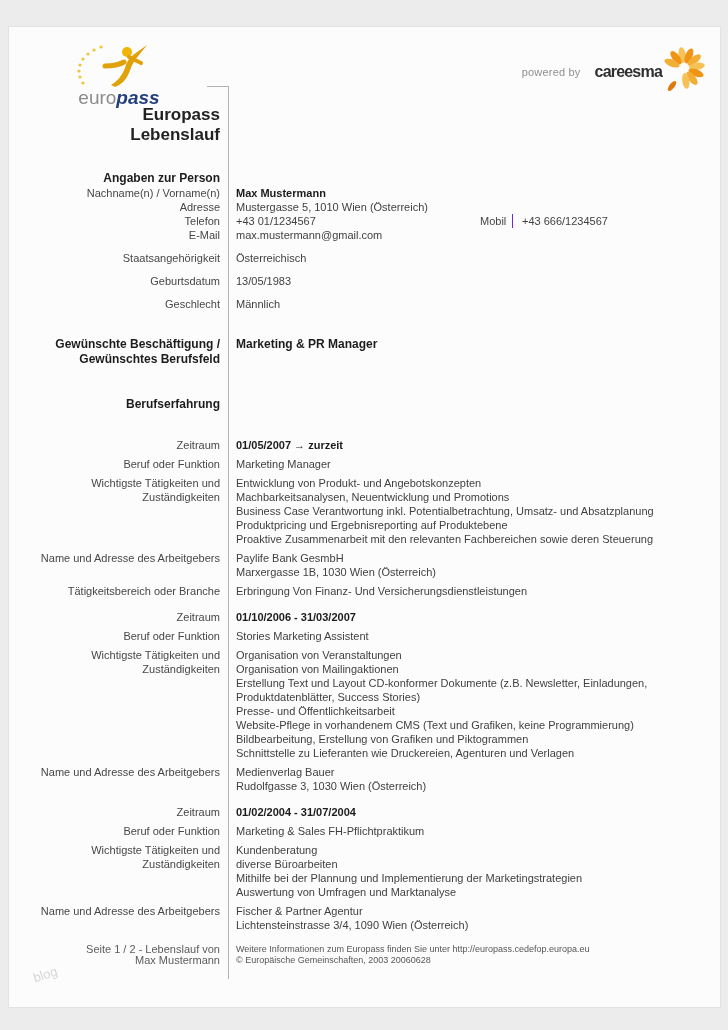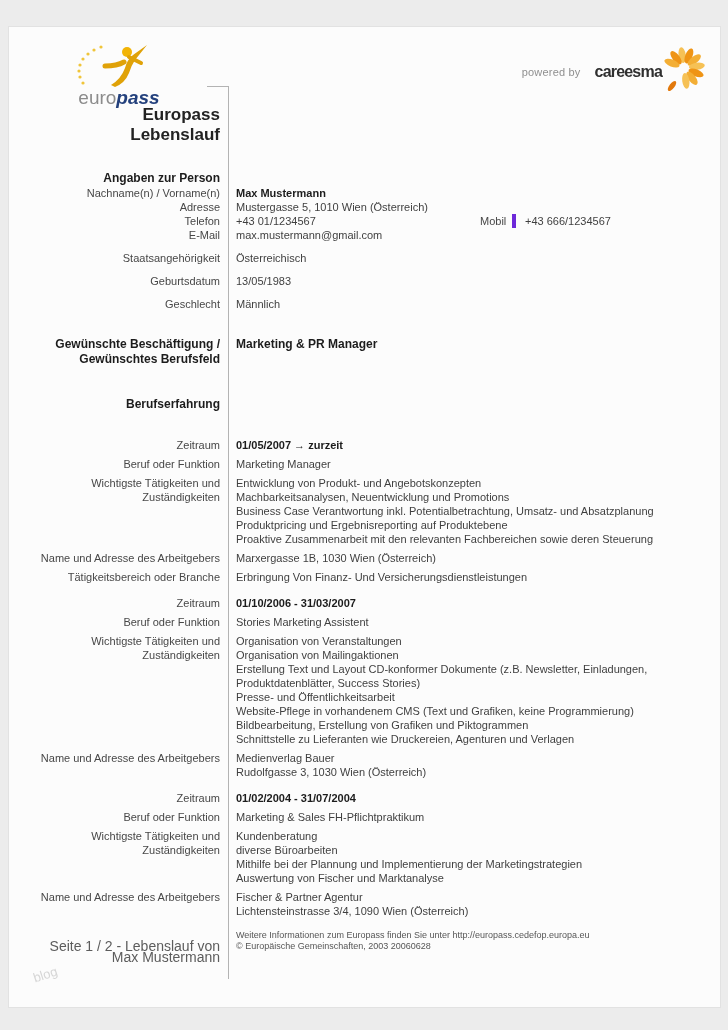--- a/index.html
+++ b/index.html
@@ -49,24 +49,24 @@
   .row-loose { margin-top:9px; }
   .row-desired { margin-top:26px; }
   .h-beruf { margin-top:30px; }
   .job-first { margin-top:26px; }
   .job-next { margin-top:12px; }
   .job .row + .row { margin-top:5px; }
   
   .phone-line { display:flex; align-items:flex-start; }
   .phone-value { flex:none; width:244px; }
   .mobil-label { flex:none; width:28px; text-align:left; color:#474747; }
-  .mobil-value { margin-left:4px; border-left:4px solid #6d28d9; padding-left:9px; }
+  .mobil-value { margin-left:4px; border-left:1px solid #6d28d9; padding-left:9px; }
   
   .footer-row { margin-top:12px; font-size:9px; line-height:11px; color:#565656; }
-  .footer-row .cell-label { font-size:14px; line-height:11px; color:#5c5c5c;margin-top:11px; }
+  .footer-row .cell-label { font-size:11px; line-height:11px; color:#5c5c5c; }
   .watermark {
     position:absolute; left:24px; top:940px;
     font-size:13px; color:#d6d6d6;
     transform:rotate(-18deg);
   }
 </style>
 </head>
 <body>
 
 <div class="page">
@@ -208,20 +208,21 @@
           <div>Entwicklung von Produkt- und Angebotskonzepten</div>
           <div>Machbarkeitsanalysen, Neuentwicklung und Promotions</div>
           <div>Business Case Verantwortung inkl. Potentialbetrachtung, Umsatz- und Absatzplanung</div>
           <div>Produktpricing und Ergebnisreporting auf Produktebene</div>
           <div>Proaktive Zusammenarbeit mit den relevanten Fachbereichen sowie deren Steuerung</div>
         </div>
       </div>
       <div class="row">
         <div class="cell-label">Name und Adresse des Arbeitgebers</div>
         <div class="cell-value">
+          <div>Paylife Bank GesmbH</div>
           <div>Marxergasse 1B, 1030 Wien (Österreich)</div>
         </div>
       </div>
       <div class="row">
         <div class="cell-label">Tätigkeitsbereich oder Branche</div>
         <div class="cell-value">Erbringung Von Finanz- Und Versicherungsdienstleistungen</div>
       </div>
     </div>
 
     <div class="job job-next">
@@ -269,21 +270,21 @@
       </div>
       <div class="row">
         <div class="cell-label">
           <div>Wichtigste Tätigkeiten und</div>
           <div>Zuständigkeiten</div>
         </div>
         <div class="cell-value">
           <div>Kundenberatung</div>
           <div>diverse Büroarbeiten</div>
           <div>Mithilfe bei der Plannung und Implementierung der Marketingstrategien</div>
-          <div>Auswertung von Fischer und Marktanalyse</div>
+          <div>Auswertung von Umfragen und Marktanalyse</div>
         </div>
       </div>
       <div class="row">
         <div class="cell-label">Name und Adresse des Arbeitgebers</div>
         <div class="cell-value">
           <div>Fischer &amp; Partner Agentur</div>
           <div>Lichtensteinstrasse 3/4, 1090 Wien (Österreich)</div>
         </div>
       </div>
     </div>

